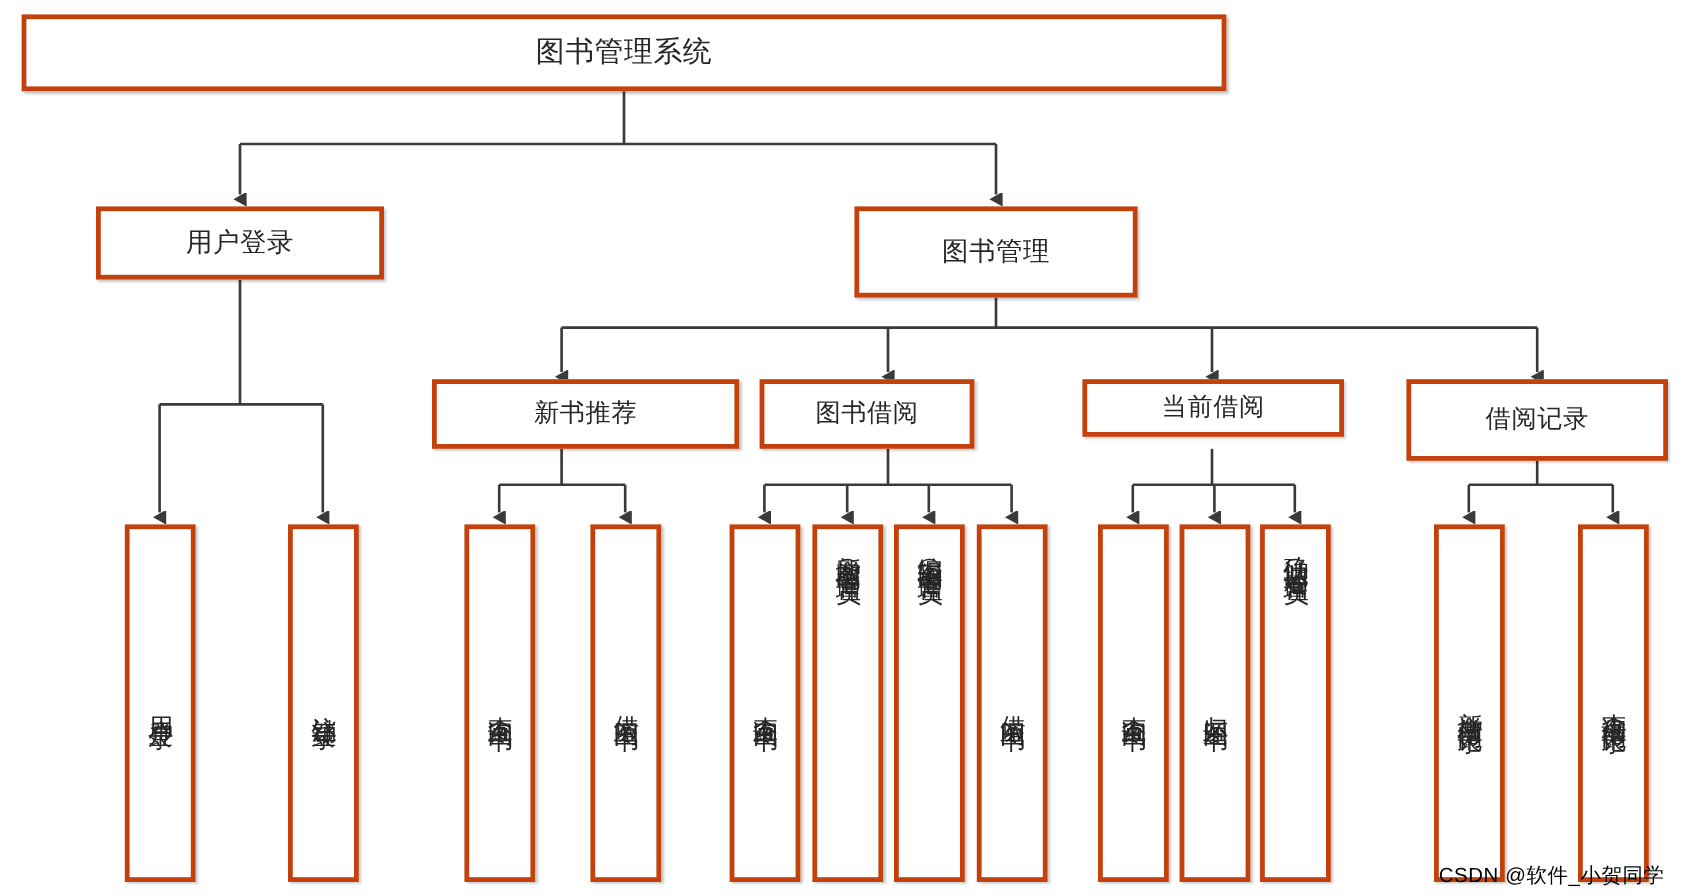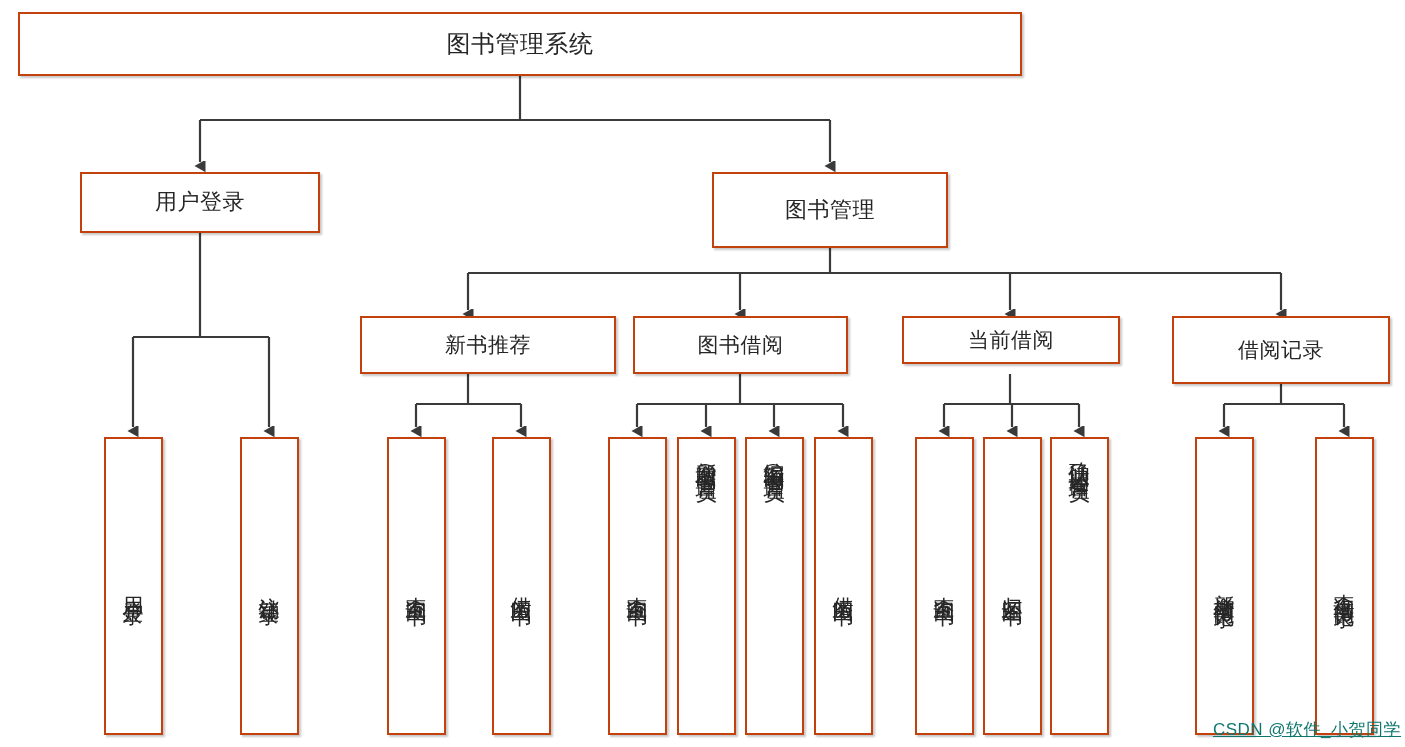--- a/index.html
+++ b/index.html
@@ -18,21 +18,21 @@
     position: absolute;
     left: 0;
     top: 0;
     width: 1405px;
     height: 747px;
   }
   .node {
     position: absolute;
     box-sizing: border-box;
     background: #ffffff;
-    border: 2px solid #c2410c;
+    border: 4px solid #c2410c;
     box-shadow: 2px 2px 2px rgba(0,0,0,0.22);
     display: flex;
     align-items: center;
     justify-content: center;
     color: #262626;
   }
   .node-label {
     display: block;
     text-align: center;
     line-height: 1.12;
@@ -77,27 +77,26 @@
   .conn-line {
     stroke: #3a3a3a;
     stroke-width: 2.2;
     fill: none;
   }
   .conn-arrow {
     fill: #3a3a3a;
   }
   #watermark {
     position: absolute;
-    right: 4px;
+    right: 18px;
     bottom: 6px;
     font-size: 17px;
-    color: #0f766e;
+    color: #000000;
     letter-spacing: 0.5px;
     white-space: nowrap;
-    text-decoration: underline;
   }
 </style>
 </head>
 <body>
 
 <div id="diagram-root">
 
   <svg class="connectors" viewBox="0 0 1405 747" xmlns="http://www.w3.org/2000/svg">
     <defs>
       <marker id="arrowhead" markerWidth="11" markerHeight="13" refX="1.5" refY="6.2" orient="auto" markerUnits="userSpaceOnUse">
@@ -155,21 +154,21 @@
   <div class="node horiz tier2" style="left:80px; top:172px; width:240px; height:61px;">
     <span class="node-label">用户登录</span>
   </div>
   <div class="node horiz tier2" style="left:712px; top:172px; width:236px; height:76px;">
     <span class="node-label">图书管理</span>
   </div>
 
   <div class="node horiz tier3" style="left:360px; top:316px; width:256px; height:58px;">
     <span class="node-label">新书推荐</span>
   </div>
-  <div class="node horiz tier3" style="left:633px; top:316px; width:215px; height:58px;">
+  <div class="node horiz tier3" style="left:633px; top:316px; width:179px; height:58px;">
     <span class="node-label">图书借阅</span>
   </div>
   <div class="node horiz tier3" style="left:902px; top:316px; width:218px; height:48px;">
     <span class="node-label">当前借阅</span>
   </div>
   <div class="node horiz tier3" style="left:1172px; top:316px; width:218px; height:68px;">
     <span class="node-label">借阅记录</span>
   </div>
 
   <div class="node vert centered" style="left:104px; top:437px; width:59px; height:298px;">

